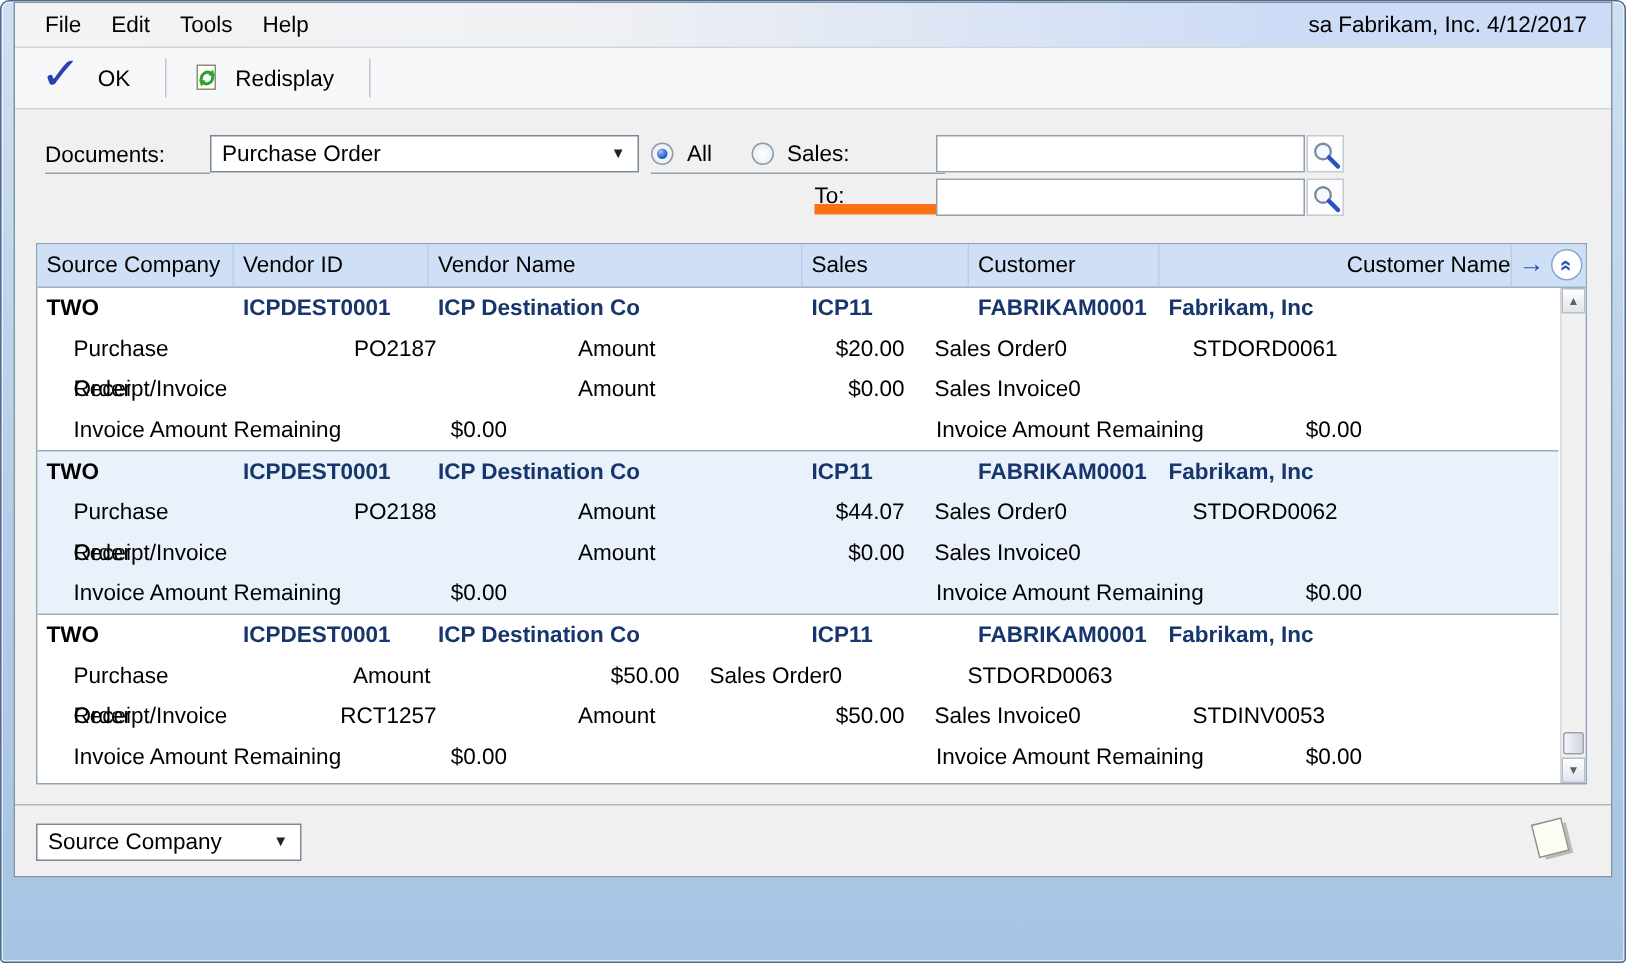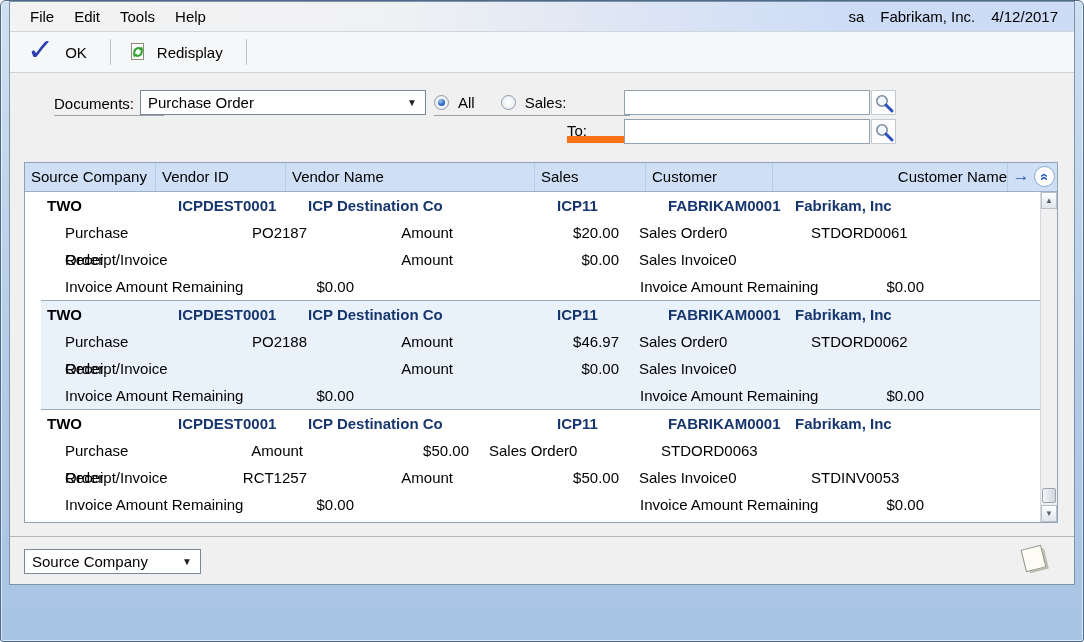--- a/index.html
+++ b/index.html
@@ -26,31 +26,31 @@
   .min-glyph{width:11px;height:3px;background:#27455f;margin-top:8px;}
   .restore-glyph{width:10px;height:9px;border:1px solid #27455f;border-top-width:3px;background:rgba(255,255,255,.8);}
   .close-glyph{font-size:13px;font-weight:bold;line-height:1;text-shadow:0 1px 1px rgba(0,0,0,.4);}
   
   .client{margin:0 8px;height:584px;background:#f0f0f0;border:1px solid #7f93a7;}
   
   .menubar{height:30px;display:flex;align-items:center;padding:0 10px;
     background:linear-gradient(to right,#f3f3f3 0%,#f0f1f3 35%,#ccdbf6 80%,#ccdbf6);
     border-bottom:1px solid #cfd6de;}
   .menu-item{padding:0 10px;cursor:default;}
-  .menu-status{margin-left:auto;display:flex;gap:16px;padding-right:6px;}
+  .menu-status{margin-left:auto;display:flex;gap:4px;padding-right:6px;}
   
   .toolbar{height:41px;background:#f6f7f9;border-bottom:1px solid #cdd2d8;display:flex;align-items:center;padding:0 8px;}
   .tb-btn{display:flex;align-items:center;height:34px;padding:0 6px;border-radius:2px;}
   .tb-check{color:#2b3fae;font-size:30px;font-weight:bold;line-height:1;margin:0 12px 4px 4px;transform:scaleX(1.1);}
   .tb-label{margin-right:8px;}
   .tb-sep{width:1px;height:26px;background:#c2c6cc;margin:0 9px;}
   .tb-icon{margin:0 9px 0 2px;display:inline-flex;}
   
   .filter{height:84px;position:relative;}
-  .f-label{position:absolute;height:24px;line-height:24px;margin-left:24px;}
+  .f-label{position:absolute;height:24px;line-height:24px;}
   .doc-label{left:20px;top:19px;width:110px;border-bottom:1px solid #9aa0a8;}
   .dd{background:#fff;border:1px solid #7a8796;display:flex;align-items:center;padding-left:7px;}
   .dd-arrow{margin-left:auto;padding-right:8px;font-size:10px;color:#222;}
   .doc-dd{position:absolute;left:130px;top:17px;width:286px;height:25px;}
   .radio-row{position:absolute;left:424px;top:17px;width:196px;height:26px;display:flex;align-items:center;border-bottom:1px solid #9aa0a8;}
   .radio{width:15px;height:15px;border-radius:50%;border:1px solid #8d9aa8;background:radial-gradient(#ffffff,#e4e9ee);display:inline-block;}
   .radio.sel::after{content:"";display:block;width:7px;height:7px;margin:3px;border-radius:50%;
     background:radial-gradient(circle at 35% 30%,#9cc4f0,#2a66c8 60%,#1a4a9c);}
   .r-label{margin:0 26px 0 9px;}
   .f-field{position:absolute;width:246px;height:25px;border:1px solid #93a1af;background:#fff;font:inherit;padding:0 4px;}
@@ -63,21 +63,21 @@
   
   .grid{margin:5px 15px 0 14px;width:1034px;height:361px;border:1px solid #8fa3b8;background:#fff;position:relative;}
   .grid-header{height:29px;background:#cfe0f6;border-bottom:1px solid #9ab0c6;display:flex;line-height:28px;}
   .gh{padding-left:6px;border-right:1px solid #b9cde6;height:28px;}
   .ghc1{width:131px;}.ghc2{width:130px;}.ghc3{width:249px;}.ghc4{width:111px;}.ghc5{width:127px;}.ghc6{flex:1;text-align:right;}
   .gh-goto{width:26px;text-align:center;color:#2456b0;font-weight:bold;font-size:17px;line-height:26px;}
   .gh-collapse{width:21px;height:21px;margin:3px 2px 0 0;background:#fff;border:1px solid #88a8cc;border-radius:50%;
     display:flex;align-items:center;justify-content:center;}
   .chev{display:inline-block;transform:rotate(90deg);font-weight:bold;color:#2456b0;font-size:14px;line-height:1;}
   .grid-body{position:absolute;top:29px;left:0;right:0;bottom:0;overflow:hidden;}
-  .rows{position:absolute;left:16px;top:0;width:1014px;}
+  .rows{position:absolute;left:0;top:0;width:1014px;}
   .group{background:#fff;}
   .group.alt{background:#e9f1fb;}
   .group + .group{border-top:1px solid #9aabbc;}
   .row{display:flex;height:27px;line-height:27px;}
   .row.head{font-weight:bold;color:#17366e;}
   .hc1{width:131px;padding-left:6px;color:#000;}
   .hc2{width:130px;padding-left:6px;}.hc3{width:249px;padding-left:6px;}
   .hc4{width:111px;padding-left:6px;}.hc5{width:127px;padding-left:6px;}.hc6{flex:1;padding-left:6px;}
   .rb1{width:116px;padding-left:24px;}
   .rb2{width:150px;text-align:right;}
@@ -230,21 +230,21 @@
               <span class="hc2">ICPDEST0001</span>
               <span class="hc3">ICP Destination Co</span>
               <span class="hc4">ICP11</span>
               <span class="hc5">FABRIKAM0001</span>
               <span class="hc6">Fabrikam, Inc</span>
             </div>
             <div class="row sub">
               <span class="rb1">Purchase Order</span>
               <span class="rb2">PO2188</span>
               <span class="rb3">Amount</span>
-              <span class="rb4">$46.97</span>
+              <span class="rb4">$44.07</span>
               <span class="rb5">Sales Order0</span>
               <span class="rb6">STDORD0062</span>
             </div>
             <div class="row sub">
               <span class="rb1">Receipt/Invoice</span>
               <span class="rb2"></span>
               <span class="rb3">Amount</span>
               <span class="rb4">$0.00</span>
               <span class="rb5">Sales Invoice0</span>
               <span class="rb6"></span>

